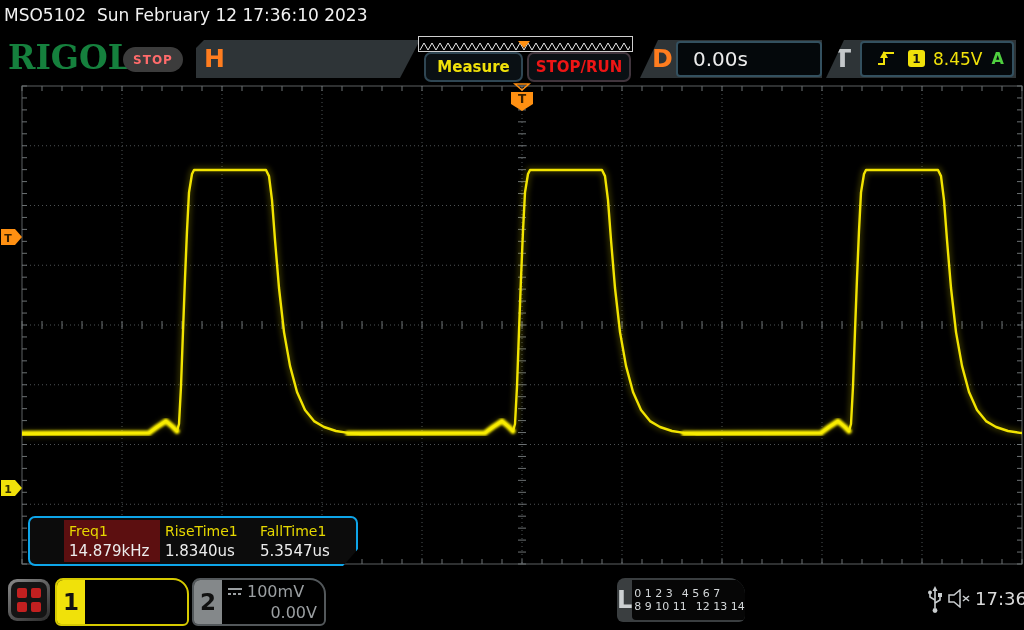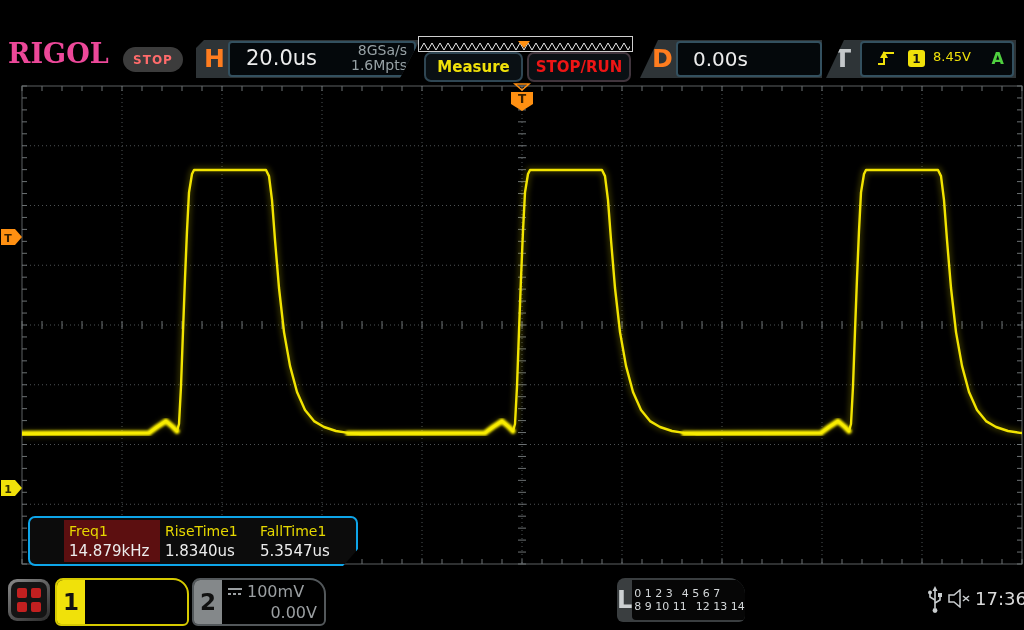--- a/index.html
+++ b/index.html
@@ -4,22 +4,22 @@
 <style>
   html,body{margin:0;padding:0;background:#000;}
   .screen{position:relative;width:1024px;height:630px;background:#000;overflow:hidden;
           font-family:"DejaVu Sans","Liberation Sans",sans-serif;}
   .abs{position:absolute;}
 
   
   .titlebar{left:4px;top:5px;color:#f2f2f2;font-size:17px;white-space:pre;}
 
   
-  .logo{left:8px;top:38px;color:#ec4899;font-family:"DejaVu Serif","Liberation Serif",serif;
-        font-weight:bold;font-size:27px;letter-spacing:0px;}
+  .logo{left:8px;top:38px;color:#15803d;font-family:"DejaVu Serif","Liberation Serif",serif;
+        font-weight:bold;font-size:33px;letter-spacing:0px;}
   .runstate{left:123px;top:47px;width:60px;height:25px;background:#3c3c3c;border-radius:13px;
         color:#ff6b6b;font-weight:bold;font-size:12px;letter-spacing:1px;
         display:flex;align-items:center;justify-content:center;}
   .hgroup{left:196px;top:40px;width:224px;height:38px;background:#2e3437;
         clip-path:polygon(8px 0,224px 0,204px 38px,0 38px,0 8px);}
   .dgroup{left:640px;top:40px;width:182px;height:38px;background:#2e3437;
         clip-path:polygon(18px 0,182px 0,182px 38px,0 38px);}
   .tgroup{left:826px;top:40px;width:190px;height:38px;background:#2e3437;
         clip-path:polygon(18px 0,190px 0,190px 38px,0 38px);}
   .glyph-letter{font-size:25px;font-weight:bold;}
@@ -61,33 +61,27 @@
   .lbody{flex:1;background:#060606;margin:2px 2px 2px 0;border-radius:0 12px 4px 4px;
        display:flex;flex-direction:column;justify-content:center;gap:1px;padding-left:2px;}
   .lrow{color:#d4d8da;font-size:11px;line-height:12px;display:flex;gap:9px;white-space:pre;}
   .clock{left:975px;top:588px;color:#dadada;font-size:18px;}
 </style>
 </head>
 <body>
 
 <div class="screen">
 
+  <div class="abs titlebar">MSO5102  Sun February 12 17:36:10 2023</div>
 
   <div class="abs logo">RIGOL</div>
   <div class="abs runstate">STOP</div>
 
   <div class="abs hgroup">
     <span class="abs glyph-letter" style="left:8px;top:4px;color:#ff7d1f;">H</span>
-    <div class="innerbox" style="left:32px;top:1px;width:184px;height:32px;">
-      <span class="hval">20.0us</span>
-      <div class="hrates">
-        <div>8GSa/s</div>
-        <div>1.6Mpts</div>
-      </div>
-    </div>
   </div>
 
   <div class="abs previewstrip">
     <svg id="zigzag" width="211" height="12">
         <path d="M 1 10 L 5 3 L 9 10 L 13 3 L 17 10 L 21 3 L 25 10 L 29 3 L 33 10 L 37 3 L 41 10 L 45 3 L 49 10 L 53 3 L 57 10 L 61 3 L 65 10 L 69 3 L 73 10 L 77 3 L 81 10 L 85 3 L 89 10 L 93 3 L 97 10 L 101 3 L 105 10 L 109 3 L 113 10 L 117 3 L 121 10 L 125 3 L 129 10 L 133 3 L 137 10 L 141 3 L 145 10 L 149 3 L 153 10 L 157 3 L 161 10 L 165 3 L 169 10 L 173 3 L 177 10 L 181 3 L 185 10 L 189 3 L 193 10 L 197 3 L 201 10 L 205 3 L 209 10 L 213 3 L 217 10" fill="none" stroke="#e8e8e8" stroke-width="1"></path>
         <polygon points="99,1 111,1 105,8" fill="#ff9012"></polygon>
       </svg>
   </div>
   <div class="abs btn measurebtn">Measure</div>
   <div class="abs btn stoprunbtn">STOP/RUN</div>
@@ -101,21 +95,21 @@
 
   <div class="abs tgroup">
     <span class="abs glyph-letter" style="left:8px;top:4px;color:#c4c8ca;">T</span>
     <div class="innerbox" style="left:34px;top:1px;width:150px;height:32px;">
       <svg class="abs" style="left:14px;top:6px;" width="20" height="18">
         <path d="M2,15 H8 V4 H18" fill="none" stroke="#f0e10a" stroke-width="2"></path>
         <polygon points="4,9 12,9 8,2" fill="#f0e10a"></polygon>
       </svg>
       <span class="abs" style="left:46px;top:7px;width:17px;height:17px;background:#f0e10a;border-radius:3px;
             color:#111;font-weight:bold;font-size:12px;display:flex;align-items:center;justify-content:center;">1</span>
-      <span class="abs" style="left:71px;top:6px;font-size:13px;color:#f0e10a;">8.45V</span>
+      <span class="abs" style="left:71px;top:6px;font-size:17px;color:#f0e10a;">8.45V</span>
       <span class="abs" style="right:8px;top:6px;font-size:16px;font-weight:bold;color:#4fcf3f;">A</span>
     </div>
   </div>
 
   <svg id="plot" class="abs" style="left:0;top:0;" width="1024" height="630">
       <defs>
         <clipPath id="plotclip">
           <rect x="22" y="86" width="1000" height="478"></rect>
         </clipPath>
         <filter id="blur1" x="-20%" y="-20%" width="140%" height="140%">

